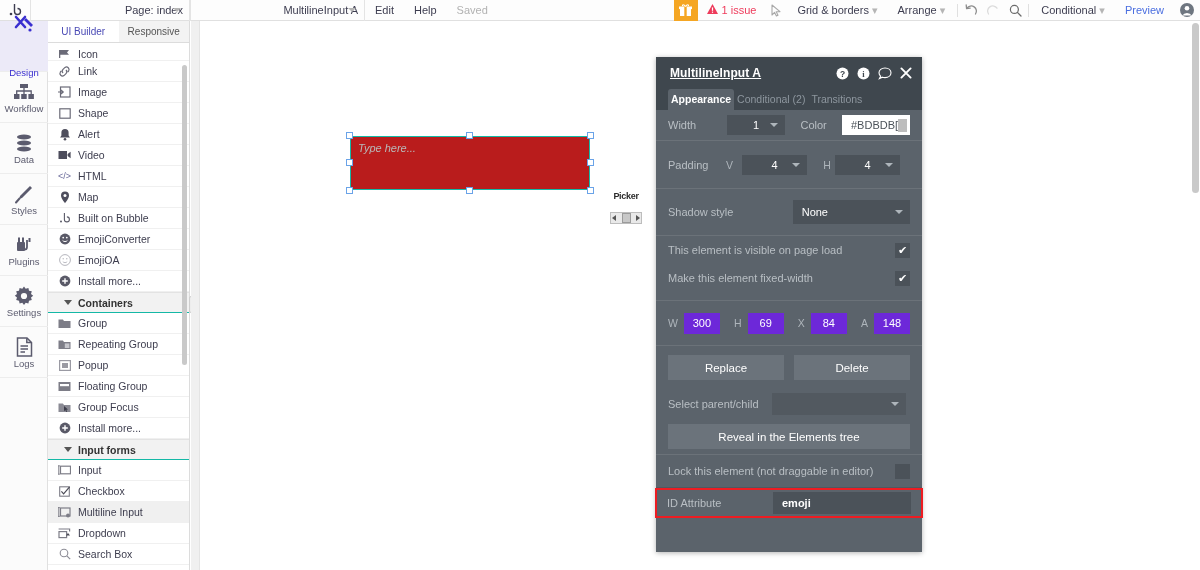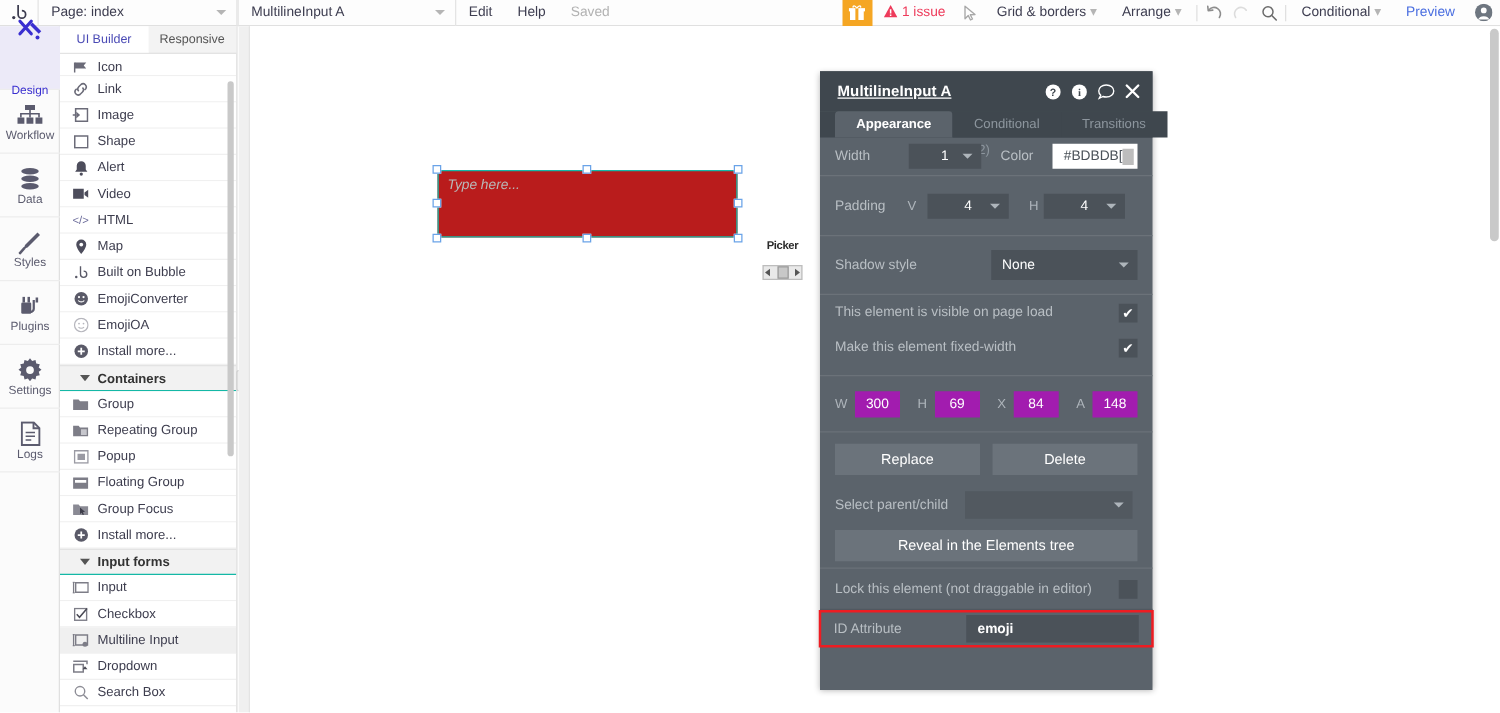--- a/index.html
+++ b/index.html
@@ -16,21 +16,21 @@
     background: #fdfdfd; border-bottom: 1px solid #e0e0e0;
     display: flex; align-items: center; font-size: 11px; color: #3d3d50;
   }
   .logo-b {
     width: 30px; height: 20px; display: flex; align-items: center; justify-content: center;
     font-size: 13px; font-weight: bold; color: #3d3d50; letter-spacing: -1px;
   }
   .tb-select {
     height: 21px; display: flex; align-items: center; padding: 0 6px 0 10px;
     border-right: 1px solid #e4e4e4; border-left: 1px solid #e4e4e4;
-    position: relative; color: #3d3d50;
+    position: relative; color: #3d3d50; justify-content: flex-end;
   }
   .tb-select.w1 { width: 160px; }
   .tb-select.w2 { width: 175px; }
   .tb-select .caret {
     position: absolute; right: 8px; top: 8px;
     width: 0; height: 0; border-left: 4px solid transparent;
     border-right: 4px solid transparent; border-top: 4px solid #b5b5b5;
   }
   .tb-item { padding: 0 10px; height: 21px; line-height: 21px; color: #3d3d50; }
   .tb-item.dim { color: #b2b2b2; }
@@ -162,21 +162,21 @@
     height: 32px; background: #3f474e; display: flex; align-items: center;
     padding: 0 9px 0 14px; gap: 6px;
   }
   .props-title {
     flex: 1; font-size: 12px; color: #ffffff; text-decoration: underline;
     font-weight: bold; letter-spacing: 0.1px;
   }
   .hdr-ic { width: 15px; height: 15px; display: flex; align-items: center; justify-content: center; }
   .props-tabs { height: 21px; display: flex; padding-left: 12px; background: #3f474e; gap: 0; }
   .ptab {
-    padding: 0 17px; height: 21px; line-height: 21px; font-size: 10.5px;
+    padding: 0 3px; height: 21px; line-height: 21px; font-size: 10.5px;
     color: #8d969e; background: #3f474e;
   }
   .ptab.active { background: #5b636b; color: #ffffff; font-weight: bold; border-radius: 3px 3px 0 0; }
 
   .prow { display: flex; align-items: center; padding: 0 12px; }
   .plabel { color: #b9bfc4; font-size: 11px; }
   .pfield {
     background: #4b5259; border: none; height: 20px; display: flex;
     align-items: center; justify-content: center; color: #ffffff; font-size: 11px;
     position: relative;
@@ -194,21 +194,21 @@
     width: 15px; height: 15px; background: #4b5259; display: flex;
     align-items: center; justify-content: center; color: #ffffff; font-size: 11px;
   }
   .pbtn {
     background: #6b737b; height: 25px; display: flex; align-items: center;
     justify-content: center; color: #ffffff; font-size: 11.5px;
   }
   .wh-cell { display: flex; align-items: center; gap: 6px; }
   .wh-k { color: #aeb5bb; font-size: 10.5px; }
   .wh-v {
-    background: #a21caf; height: 21px; min-width: 36px; padding: 0 8px;
+    background: #6d28d9; height: 21px; min-width: 36px; padding: 0 8px;
     display: flex; align-items: center; justify-content: center;
     color: #ffffff; font-size: 11px;
   }
   .id-highlight {
     border: 2px solid #ee1c22; margin: 0 -1px; padding: 0;
   }
 </style>
 </head>
 <body>
 

